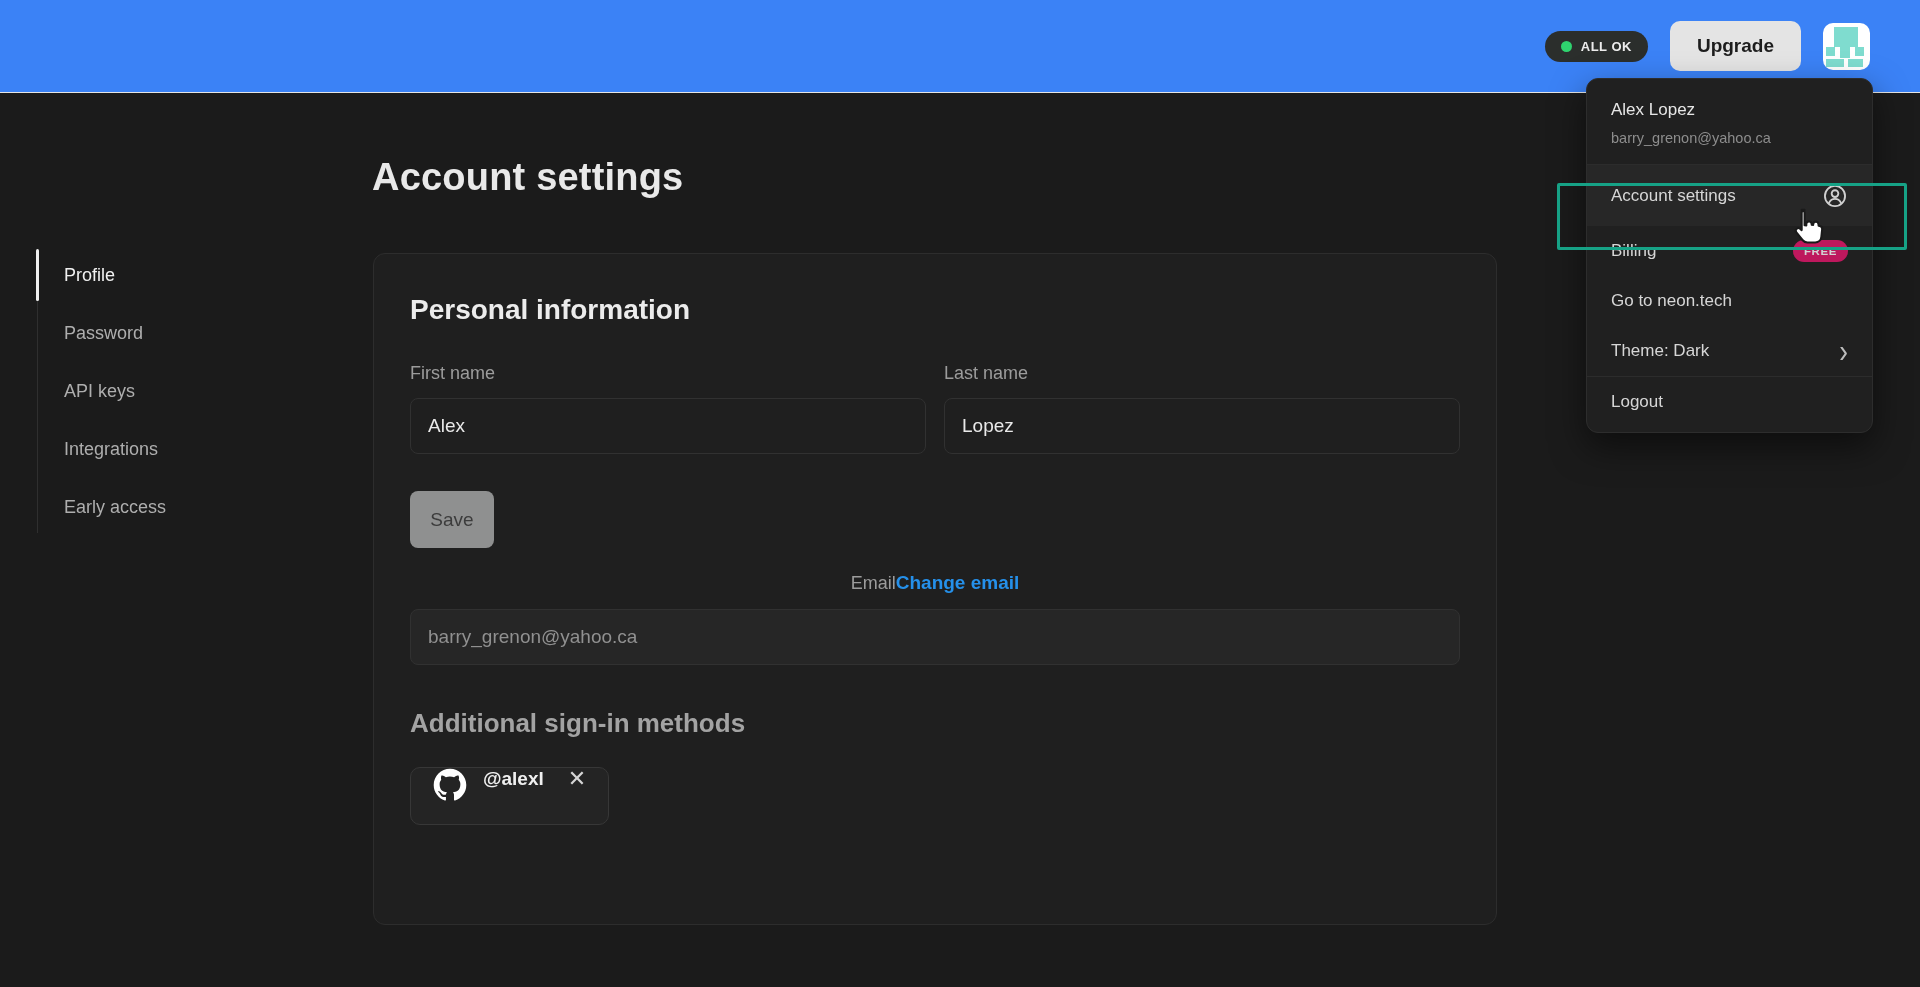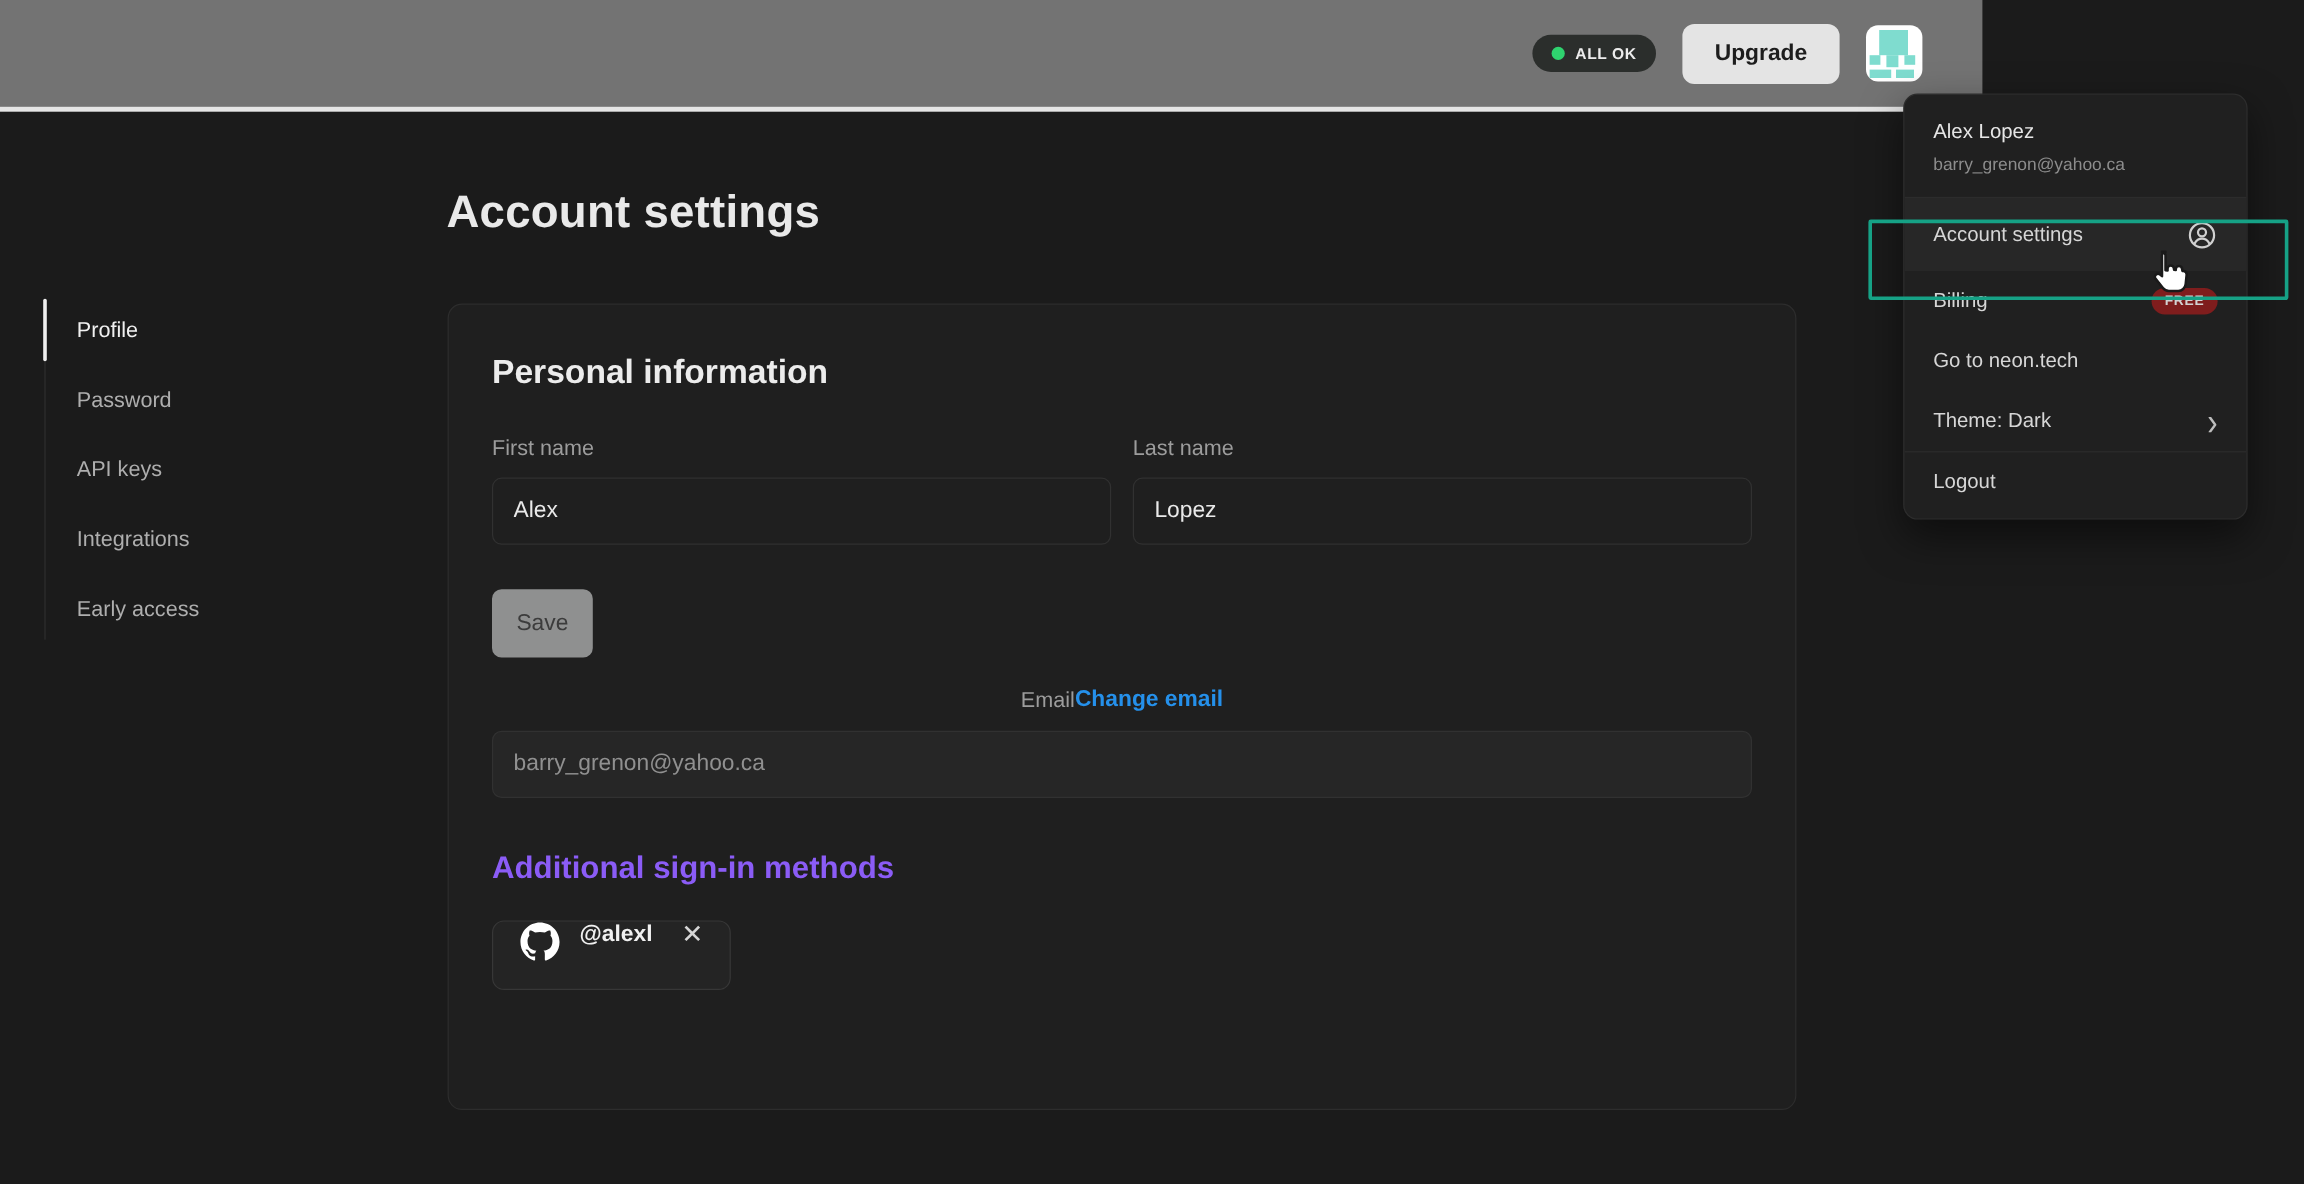--- a/index.html
+++ b/index.html
@@ -5,22 +5,22 @@
   * { margin:0; padding:0; box-sizing:border-box; }
   html,body { background:#101010; }
   body {
     width:1920px; height:987px; position:relative; overflow:hidden;
     font-family:"Liberation Sans", sans-serif; background:#1b1b1b;
     -webkit-font-smoothing:antialiased;
   }
 
   
   .topbar {
-    position:absolute; top:0; left:0; width:1652px; height:93px;
-    background:#737373; border-bottom:4px solid #e5e5e5;
+    position:absolute; top:0; left:0; width:1920px; height:93px;
+    background:#3b82f6; border-bottom:1px solid #e5e5e5;
     display:flex; align-items:center; justify-content:flex-end;
     gap:22px; padding:0 50px;
   }
   .status-pill {
     display:flex; align-items:center; gap:9px;
     height:31px; padding:0 16px; border-radius:999px;
     background:#2b2e2c; cursor:pointer;
   }
   .status-dot { width:11px; height:11px; border-radius:50%; background:#2fd36f; }
   .status-pill span.lbl {
@@ -86,21 +86,21 @@
   .email-head {
     margin-top:24px; display:flex; align-items:flex-end; justify-content:center;
   }
   .email-head .field-label { margin-bottom:0; }
   .change-email { font-size:19px; font-weight:600; color:#2590ea; cursor:pointer; text-decoration:none; }
   .email-input {
     margin-top:15px; width:100%; height:56px; border-radius:8px;
     border:1px solid #313131; background:#262626; color:#909090;
     font-size:19px; padding:0 17px; font-family:inherit; outline:none;
   }
-  .card h3 { margin-top:43px; font-size:26px; font-weight:600; color:#8b5cf6; }
+  .card h3 { margin-top:43px; font-size:26px; font-weight:600; color:#a3a3a3; }
   .signin-desc {
     margin-top:16px; width:912px; font-size:19px; line-height:1.56; color:#c8c8c8;
   }
   .gh-chip {
     margin-top:28px; display:inline-flex; align-items:flex-start; gap:16px;
     height:58px; padding:0 22px; border:1px solid #373737; border-radius:10px;
     background:#242424;
   }
   .gh-chip .gh-name { font-size:19px; font-weight:700; color:#f0f0f0; }
   .chip-close { margin-left:8px; font-size:22px; color:#d6d6d6; cursor:pointer; line-height:1; }
@@ -114,21 +114,21 @@
   .menu-header { padding:21px 24px 18px; }
   .menu-name  { font-size:17px; color:#e6e6e6; }
   .menu-email { font-size:14.5px; color:#8d8d8d; margin-top:10px; }
   .menu-divider { height:1px; background:#2c2c2c; }
   .menu-item {
     height:50px; display:flex; align-items:center; justify-content:space-between;
     padding:0 24px; font-size:17px; color:#d6d6d6; cursor:pointer; white-space:nowrap;
   }
   .menu-item.hovered { height:61px; background:#272727; }
   .free-badge {
-    background:#7f1d1d; color:#d2d2d2; font-size:11.5px; font-weight:700;
+    background:#be185d; color:#d2d2d2; font-size:11.5px; font-weight:700;
     letter-spacing:.6px; padding:5px 11px; border-radius:999px;
   }
   .chev { font-size:26px; color:#bdbdbd; line-height:1; transform:scaleY(1.25); }
   .menu-footer-gap { height:5px; }
 
   
   .highlight-box {
     position:absolute; left:1557px; top:183px; width:350px; height:67px;
     border:3px solid #16a286; border-radius:2px; z-index:60; pointer-events:none;
   }

